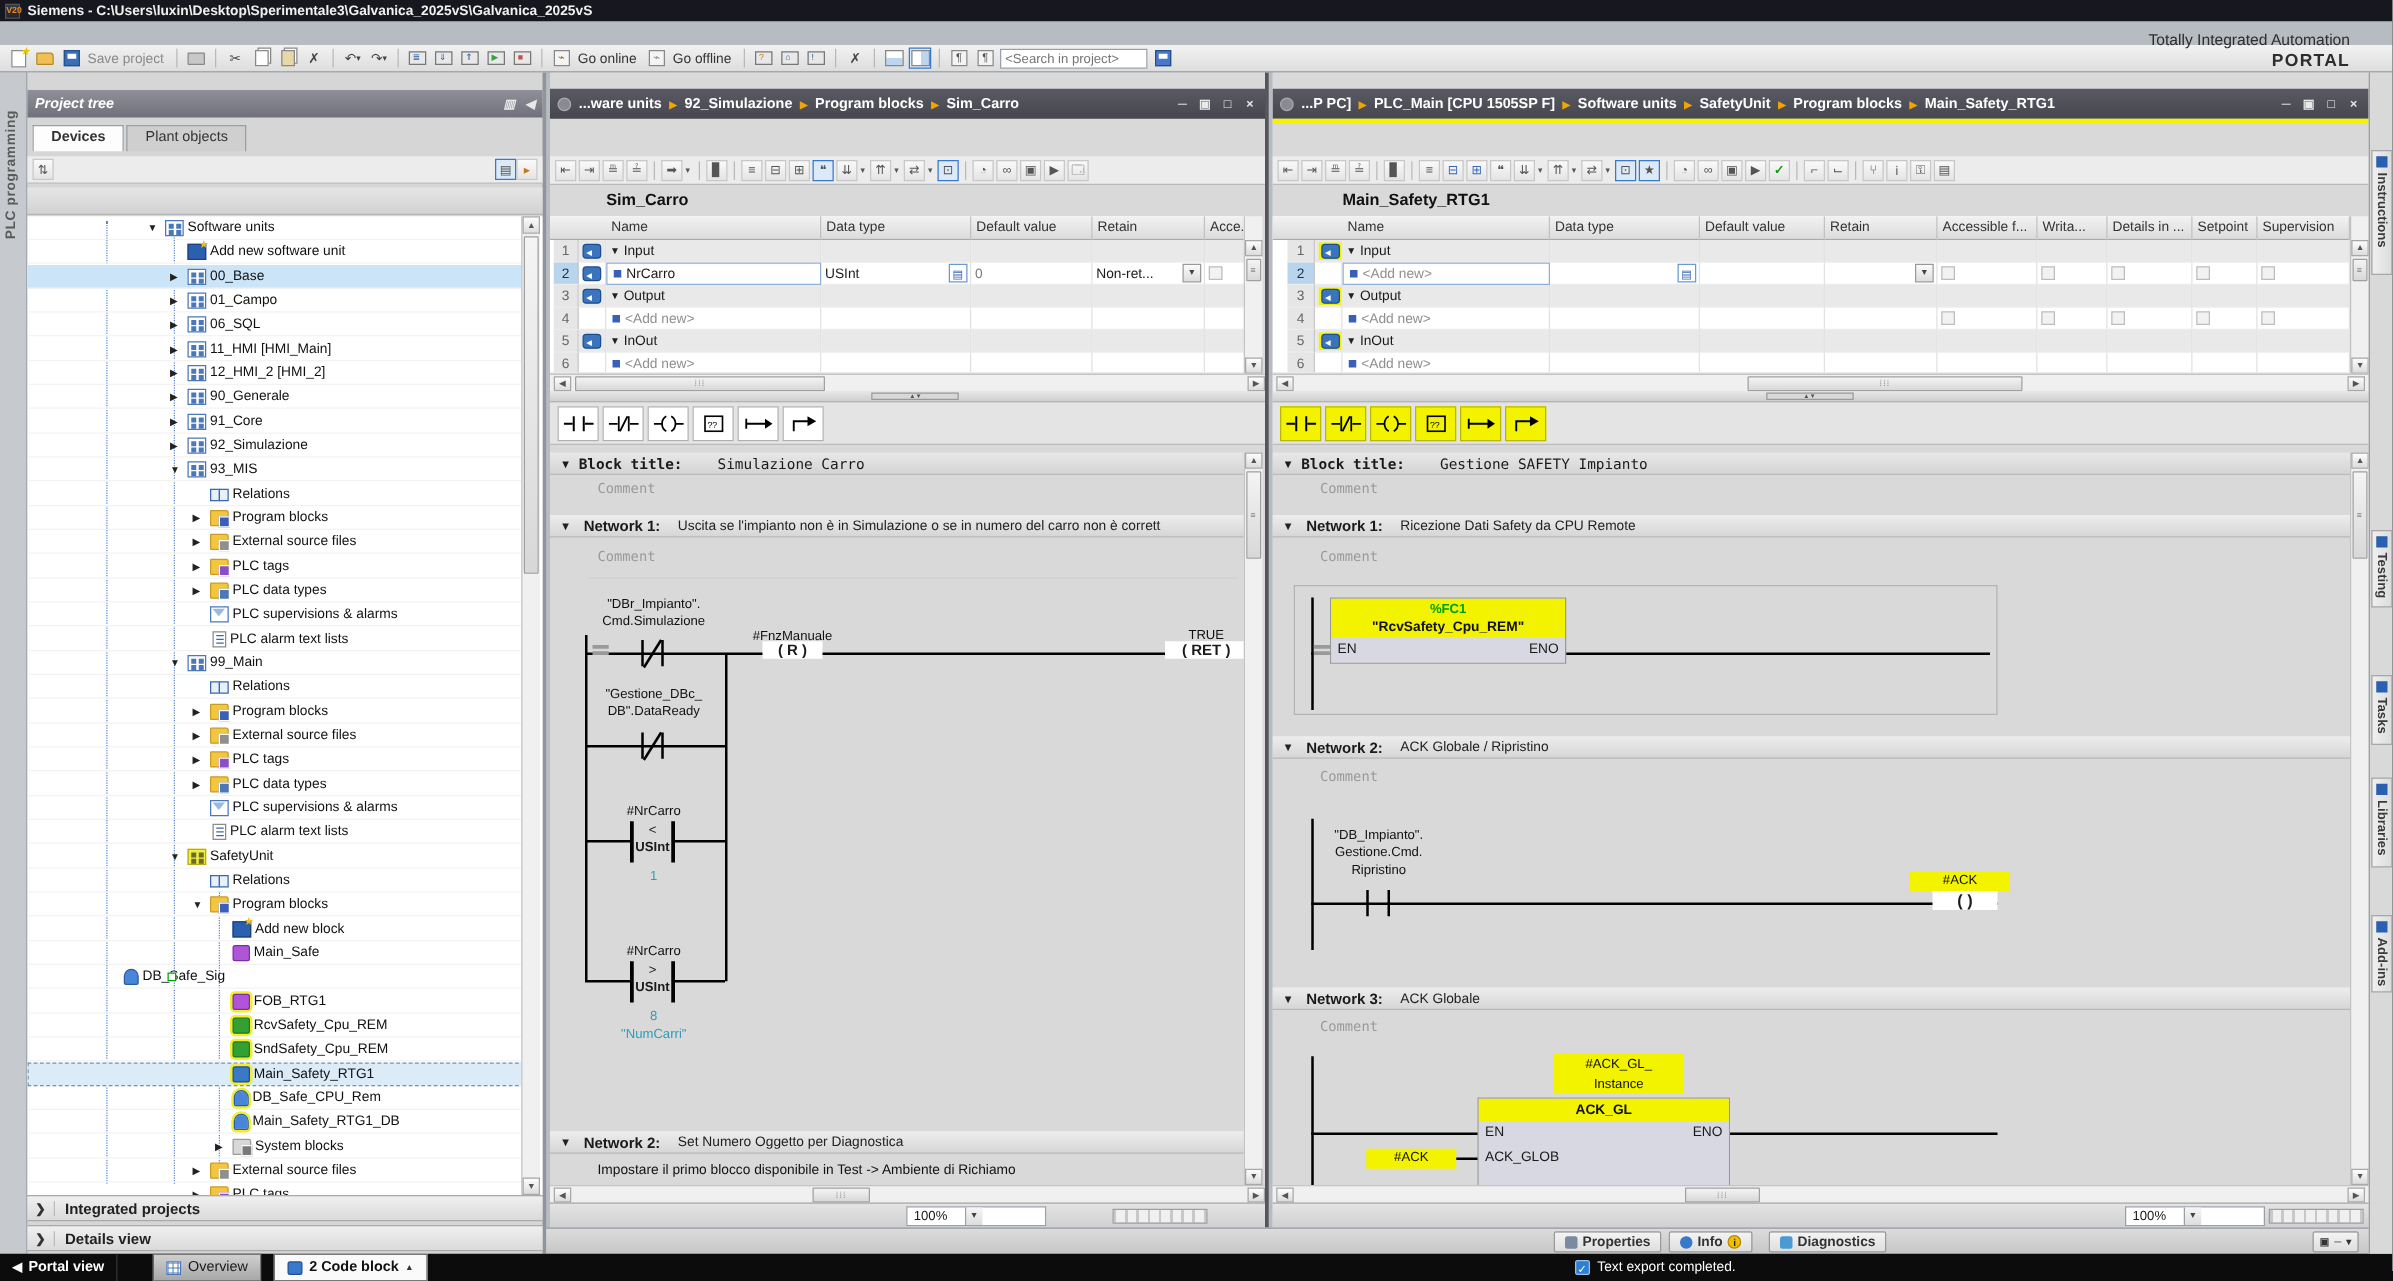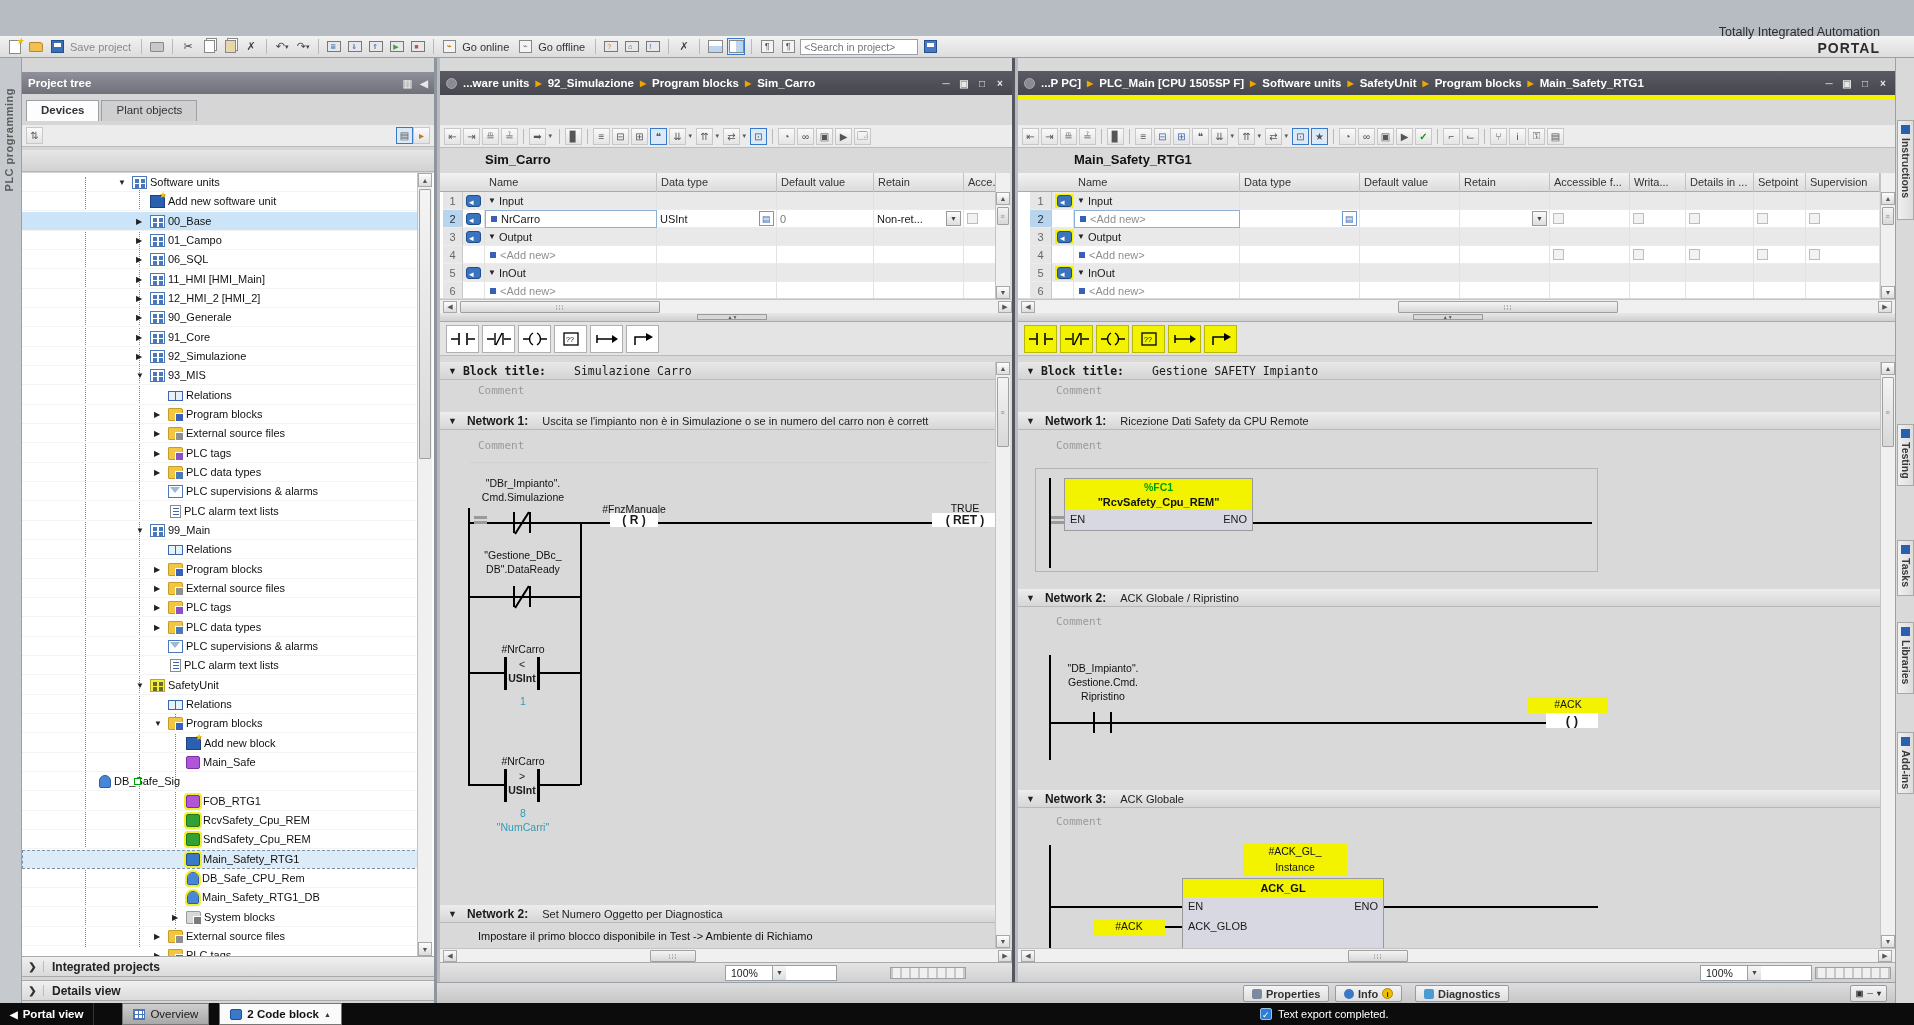--- a/index.html
+++ b/index.html
@@ -43,21 +43,21 @@
   .branding .l2{font-size:14px;font-weight:bold;letter-spacing:1px;margin-top:1px;}
 
   
   .lstrip{left:0;top:58px;width:22px;height:945px;background:#c6c9cd;border-right:1px solid #9aa0a6;}
   .vtab{writing-mode:vertical-rl;transform:rotate(180deg);font-weight:bold;color:#5a5a5a;font-size:11px;
         position:absolute;left:3px;top:30px;letter-spacing:.5px;}
 
   
   .treepanel{left:22px;top:58px;width:415px;height:945px;background:#d6d6d6;border-right:3px solid #8f959c;}
   .phead{position:absolute;left:0;top:14px;width:100%;height:22px;background:linear-gradient(#90909a,#70707a);
-         color:#fff;font-weight:bold;font-size:11.5px;display:flex;align-items:center;padding:0 6px;}
+         color:#fff;font-weight:bold;font-size:11.5px;display:flex;align-items:center;padding:0 6px;font-style:italic;}
   .phead .sp{flex:1;}
   .phbtn{color:#e8e8e8;font-size:10px;margin-left:8px;}
   .tabs{position:absolute;left:0;top:42px;height:21px;display:flex;padding-left:4px;}
   .tab{padding:3px 14px 0;border:1px solid #9aa0a6;border-bottom:none;background:#cfcfcf;color:#333;margin-right:2px;font-size:11.5px;}
   .tab.active{background:#fdfdfd;font-weight:bold;}
   .ttool{position:absolute;left:0;top:67px;width:100%;height:22px;background:#ececec;border-bottom:1px solid #bbb;
          display:flex;align-items:center;padding:0 4px;}
   .colstrip{position:absolute;left:0;top:92px;width:100%;height:22px;background:linear-gradient(#e6e6e6,#d2d2d2);border-bottom:1px solid #b5b5b5;}
   .treebody{position:absolute;left:0;top:115px;width:100%;height:783px;background:#fff;overflow:hidden;}
   .guides i{position:absolute;width:0;border-left:1px dotted #5f87c7;}
@@ -223,20 +223,24 @@
   .rtab{position:absolute;left:1px;width:17px;background:linear-gradient(90deg,#f0f0f0,#dcdcdc);border:1px solid #a8a8a8;
         display:flex;flex-direction:column;align-items:center;padding-top:4px;}
   .rtab .bico{width:9px;height:9px;background:#2b5fb0;margin-bottom:4px;flex:none;}
   .rtab span{writing-mode:vertical-rl;font-size:10.5px;font-weight:bold;color:#3a3a3a;}
 </style>
 </head>
 <body>
 
 <div class="stage">
 
+  <div class="abs titlebar">
+    <span class="tia-ico">V20</span>
+    <span>Siemens  -  C:\Users\luxin\Desktop\Sperimentale3\Galvanica_2025vS\Galvanica_2025vS</span>
+  </div>
 
 
   <div class="abs toolbar">
     <span class="tbico">
         <span class="doc">
           <i class="star">★</i>
         </span>
       </span>
     <span class="tbico">
         <span class="folder-o"></span>

